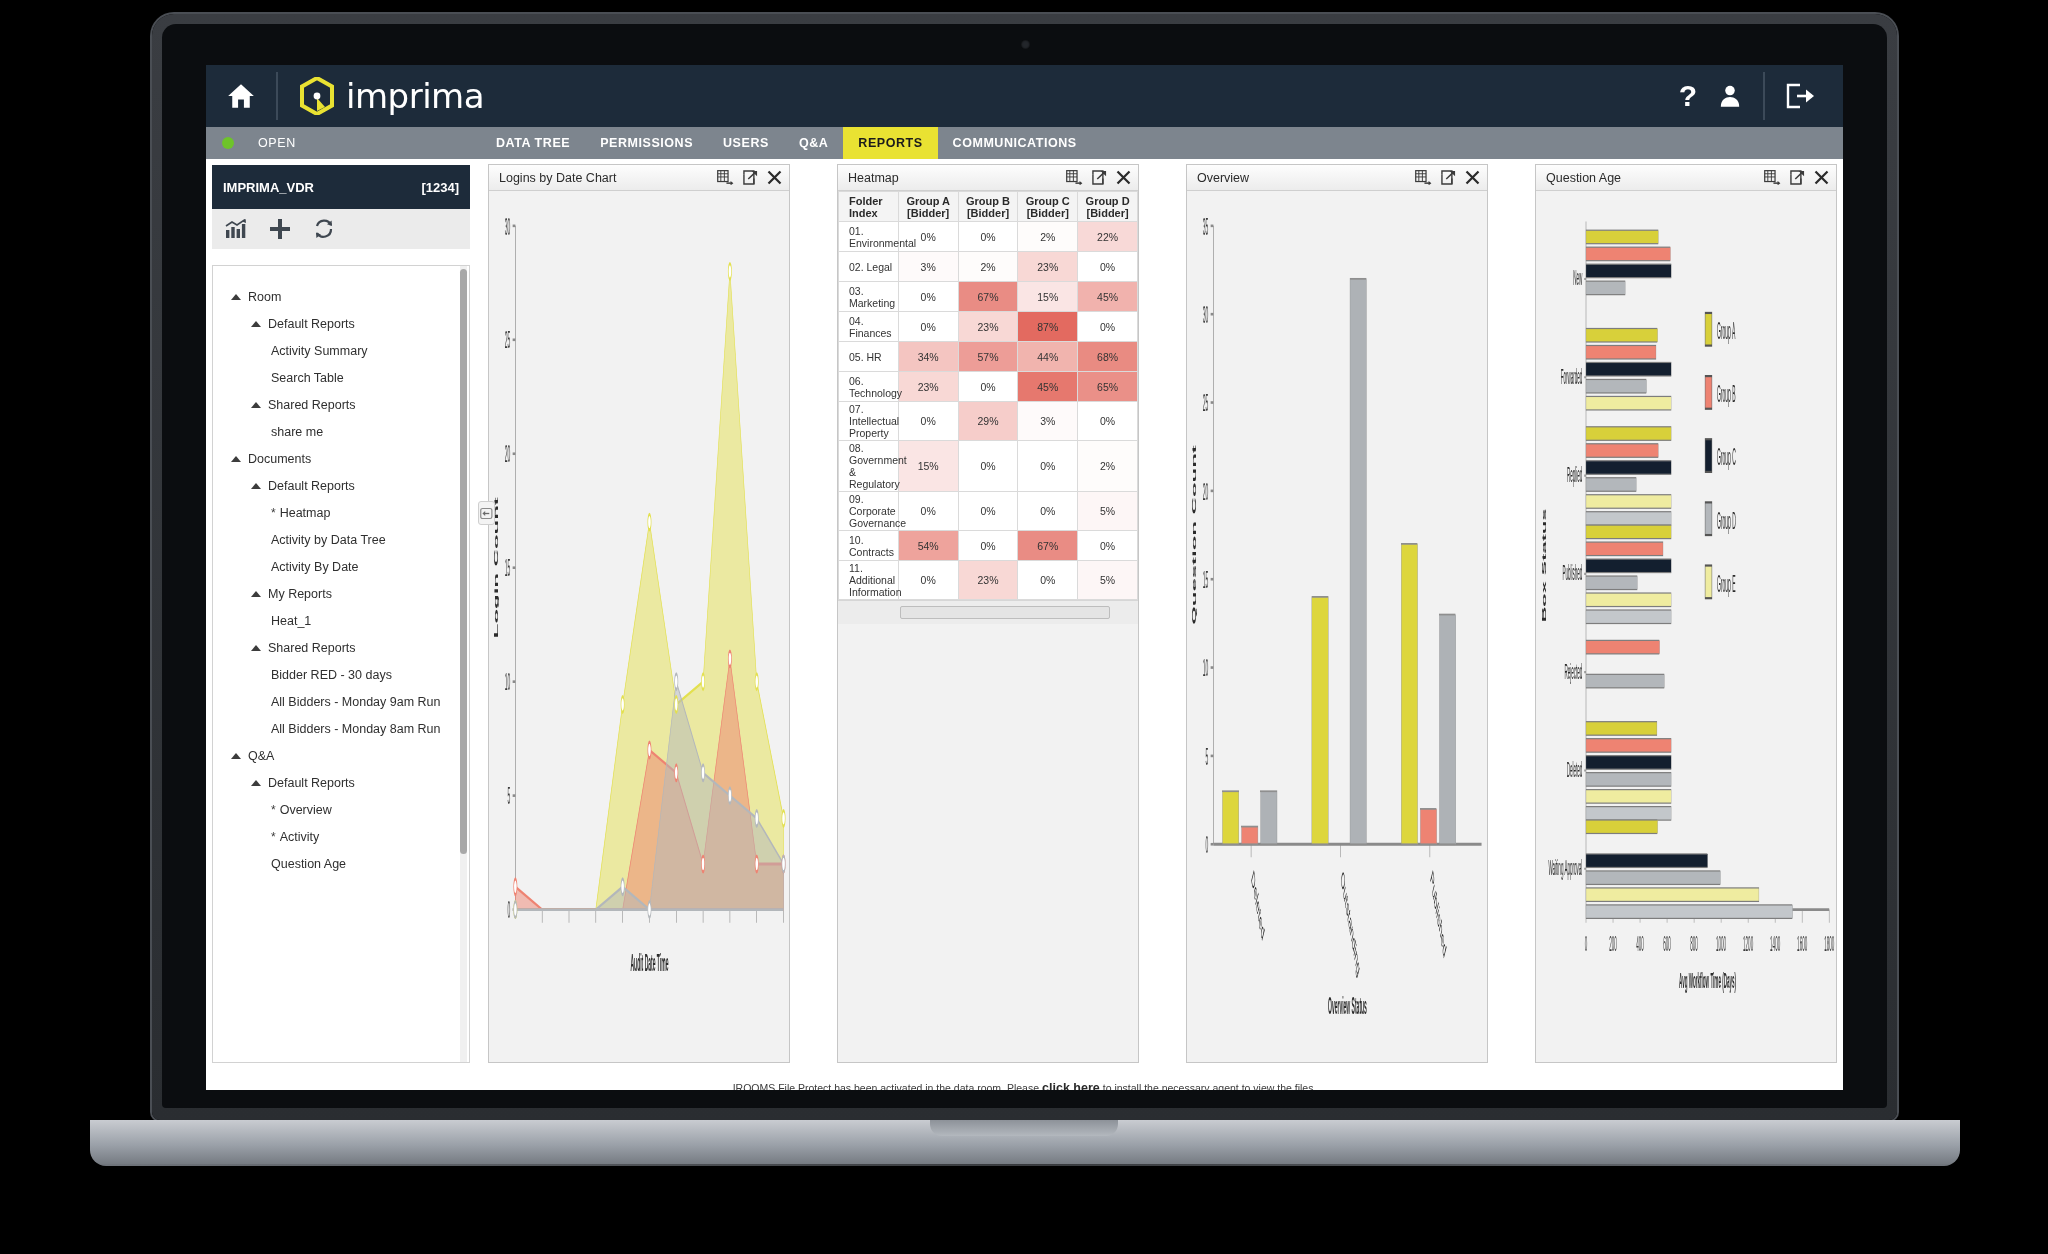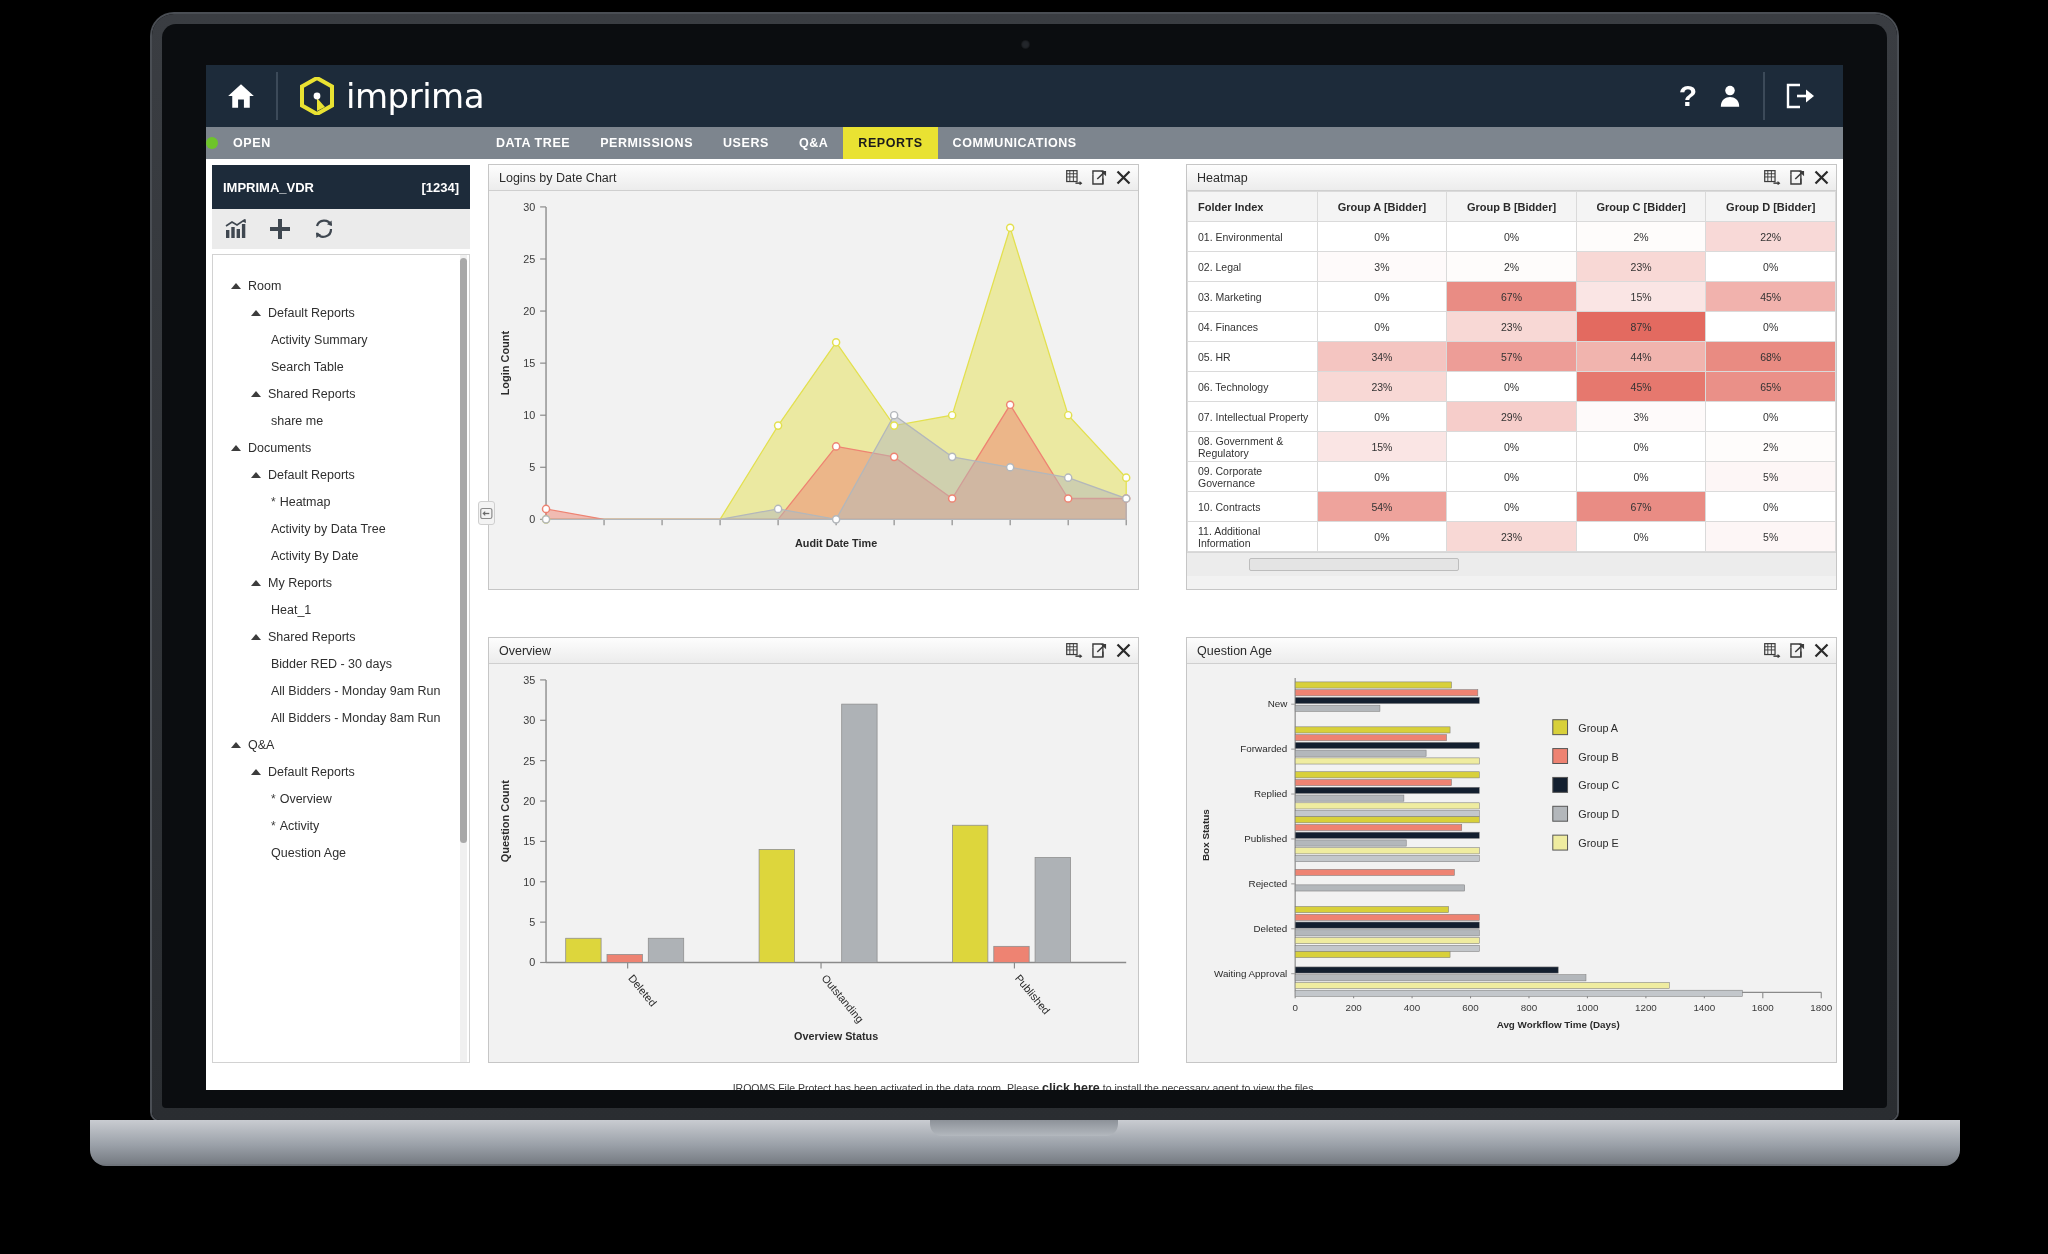--- a/index.html
+++ b/index.html
@@ -75,22 +75,22 @@
   }
   .hdr-ico { color:#fff; display:flex; align-items:center; justify-content:center; cursor:pointer; }
   .qmark { font-size: 30px; font-weight: 700; line-height: 1; }
 
   
   .navbar {
     height: 32px; background: #7d858e; display: flex; align-items: center;
     position: relative; font-size: 12.5px;
   }
   .status-open {
-    display: flex; align-items: center; gap: 15px; 
-    color: #fff; font-weight: 700; letter-spacing: .6px;
+    display: flex; align-items: center; gap: 24px; padding-left: 16px;
+    color: #fff; font-weight: 400; letter-spacing: .6px;
   }
   .dot-open { width: 12px; height: 12px; border-radius: 50%; background: #6ec42a; }
   .nav-tabs { position: absolute; left: 275px; display: flex; align-items: center; height: 32px; }
   .nav-tab {
     color: #ffffff; font-weight: 700; letter-spacing: .55px;
     padding: 0 15px; height: 32px; line-height: 32px; cursor: pointer; white-space: nowrap;
   }
   .nav-tab.active { background: #e9e232; color: #1b1b1b; }
 
   
@@ -102,21 +102,21 @@
     margin: 6px 6px 0 6px; height: 44px; background: #1d2b3a; color: #fff;
     display: flex; align-items: center; justify-content: space-between;
     padding: 0 11px; font-size: 13px; font-weight: 700;
   }
   .tool-strip {
     margin: 0 6px; height: 40px; background: #ebebeb;
     display: flex; align-items: center; gap: 22px; padding-left: 13px;
   }
   .tool-ico { cursor: pointer; display: flex; align-items: center; }
   .tree-wrap {
-    margin: 5px 6px 0 6px; flex: 1; border: 1px solid #d2d2d2; background: #fff;
+    margin: 16px 6px 0 6px; flex: 1; border: 1px solid #d2d2d2; background: #fff;
     position: relative; overflow: hidden;
   }
   .tree { padding: 17px 0 0 0; }
   .tree-node {
     display: flex; align-items: center; height: 27px; font-size: 12.5px; color: #2f2f2f;
     cursor: pointer; white-space: nowrap;
   }
   .caret {
     width: 0; height: 0; margin-right: 7px;
     border-left: 5px solid transparent; border-right: 5px solid transparent;
@@ -131,21 +131,21 @@
     position: absolute; right: 2px; top: 0; width: 7px; bottom: 0; background: #f0f0f0;
   }
   .collapse-handle {
     position: absolute; left: 272px; top: 342px; width: 17px; height: 24px;
     background: #f3f3f3; border: 1px solid #cfcfcf; border-radius: 3px;
     display: flex; align-items: center; justify-content: center; cursor: pointer; z-index: 5;
   }
 
   
   .content { flex: 1; padding: 5px 6px 0 12px; display: flex; flex-direction: column; }
-  .panel-grid { display: grid; grid-template-columns: 1fr 1fr; grid-gap: 6px; flex: 1; gap: 47px; }
+  .panel-grid { display: grid; grid-template-columns: 1fr 1fr 1fr 1fr; grid-gap: 6px; flex: 1; gap: 47px; }
   .panel {
     background: #f2f2f2; border: 1px solid #c6c6c6; display: flex; flex-direction: column;
     overflow: hidden;
   }
   .panel-head {
     height: 26px; background: linear-gradient(180deg,#fdfdfd 0%,#ececec 100%);
     border-bottom: 1px solid #cfcfcf; display: flex; align-items: center;
     padding: 0 7px 0 10px; font-size: 12.5px; color: #2b2b2b;
   }
   .panel-actions { margin-left: auto; display: flex; align-items: center; gap: 9px; }

